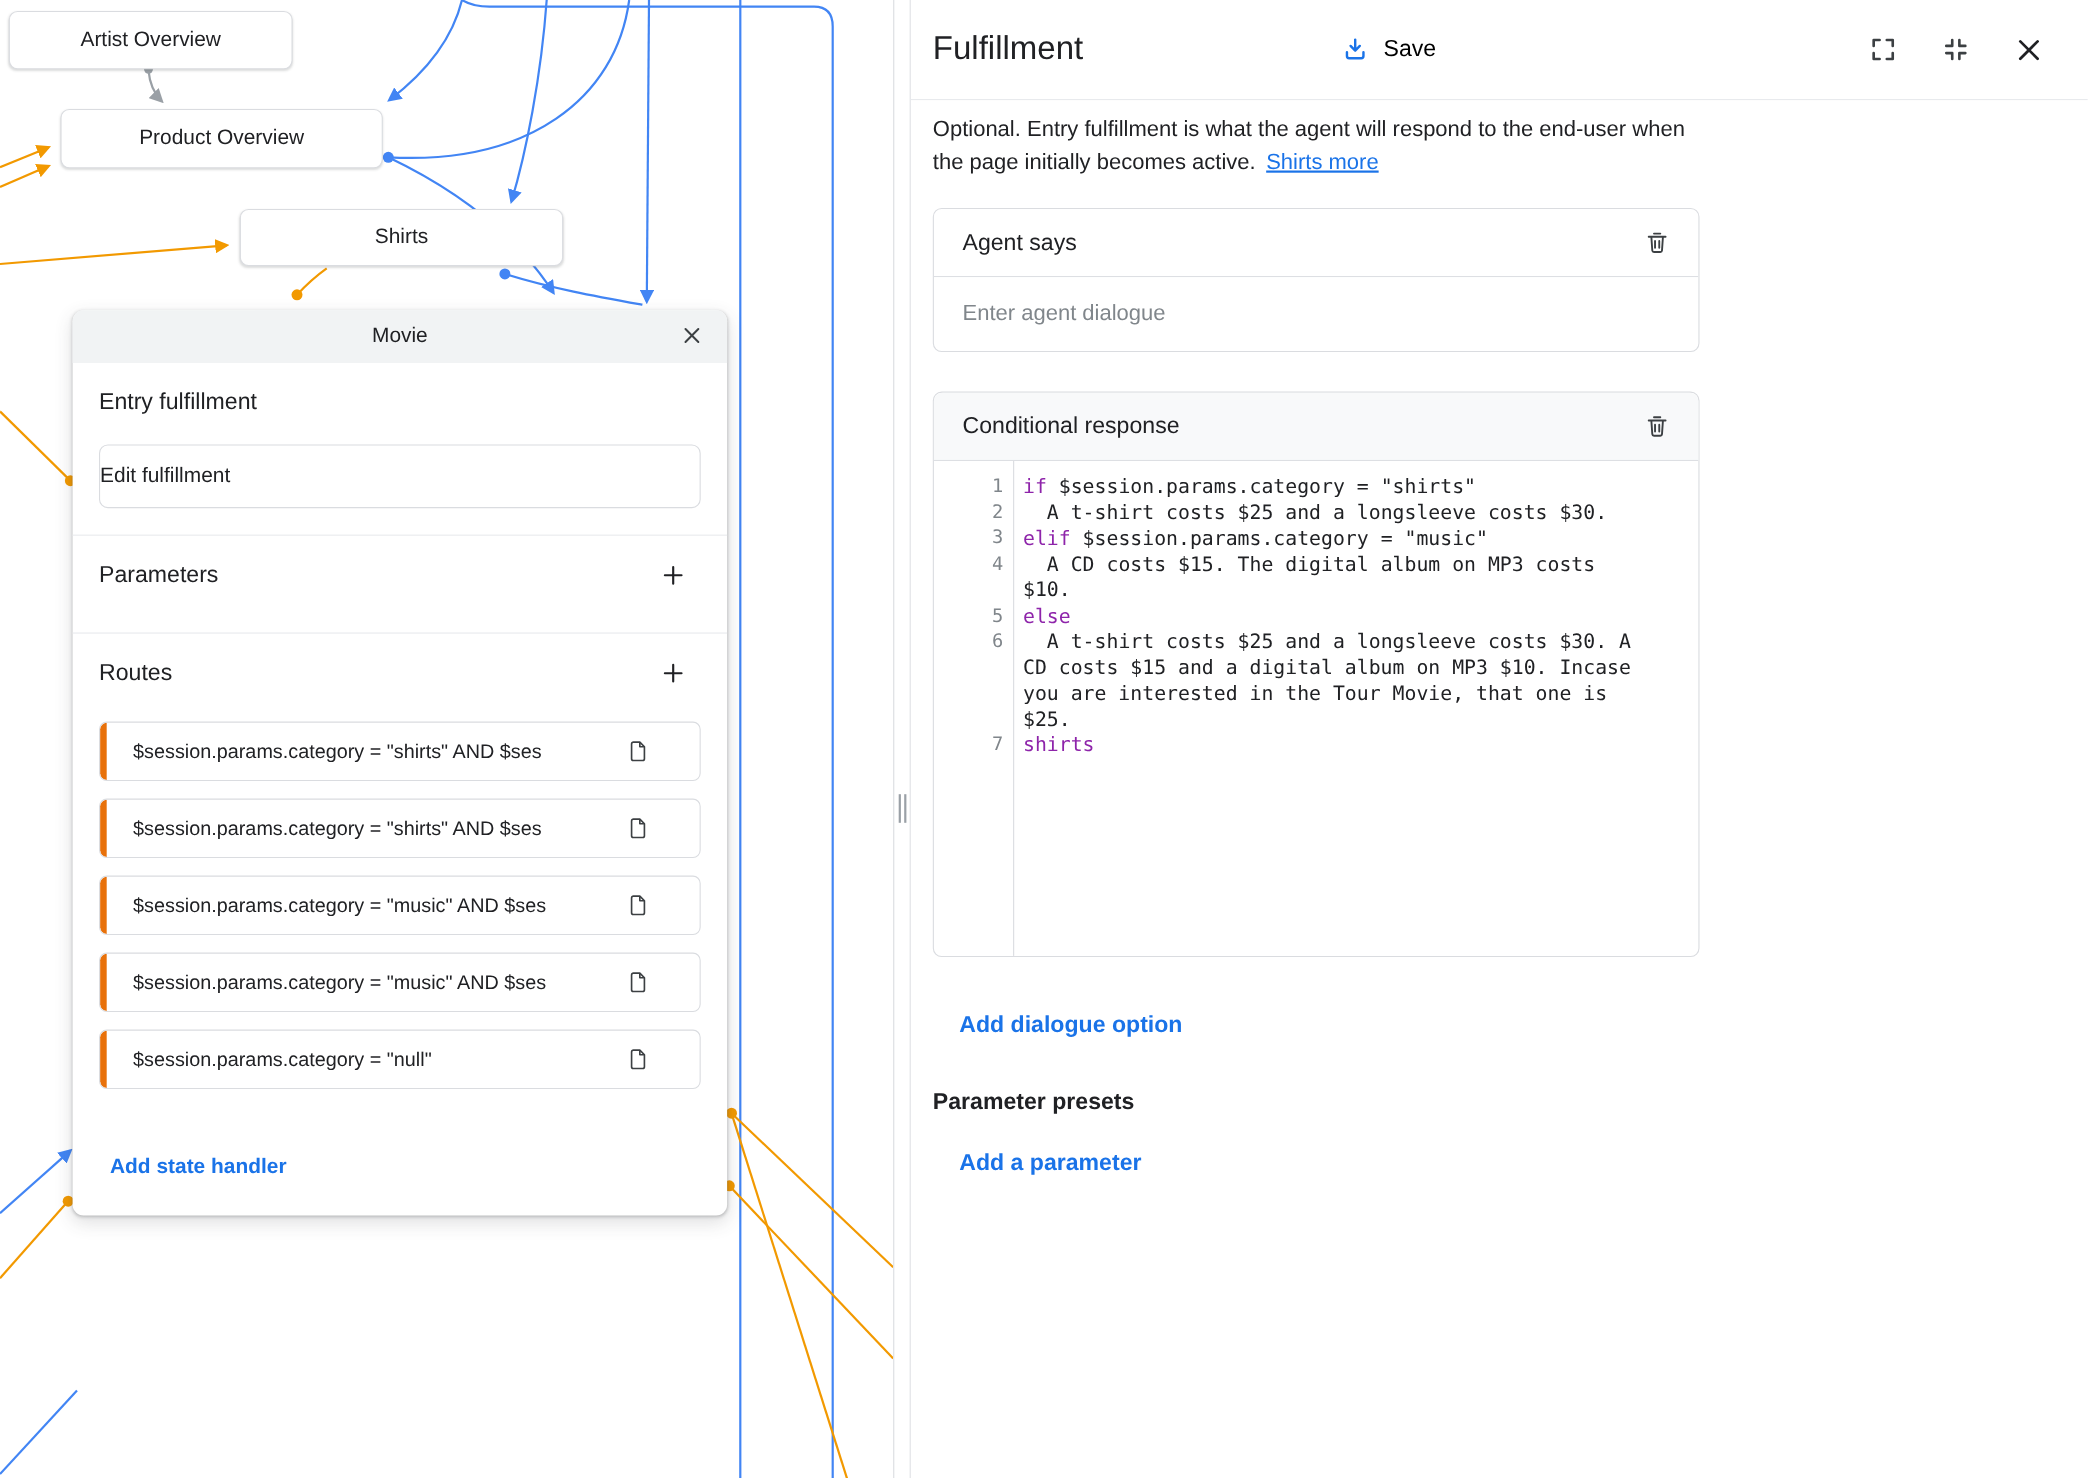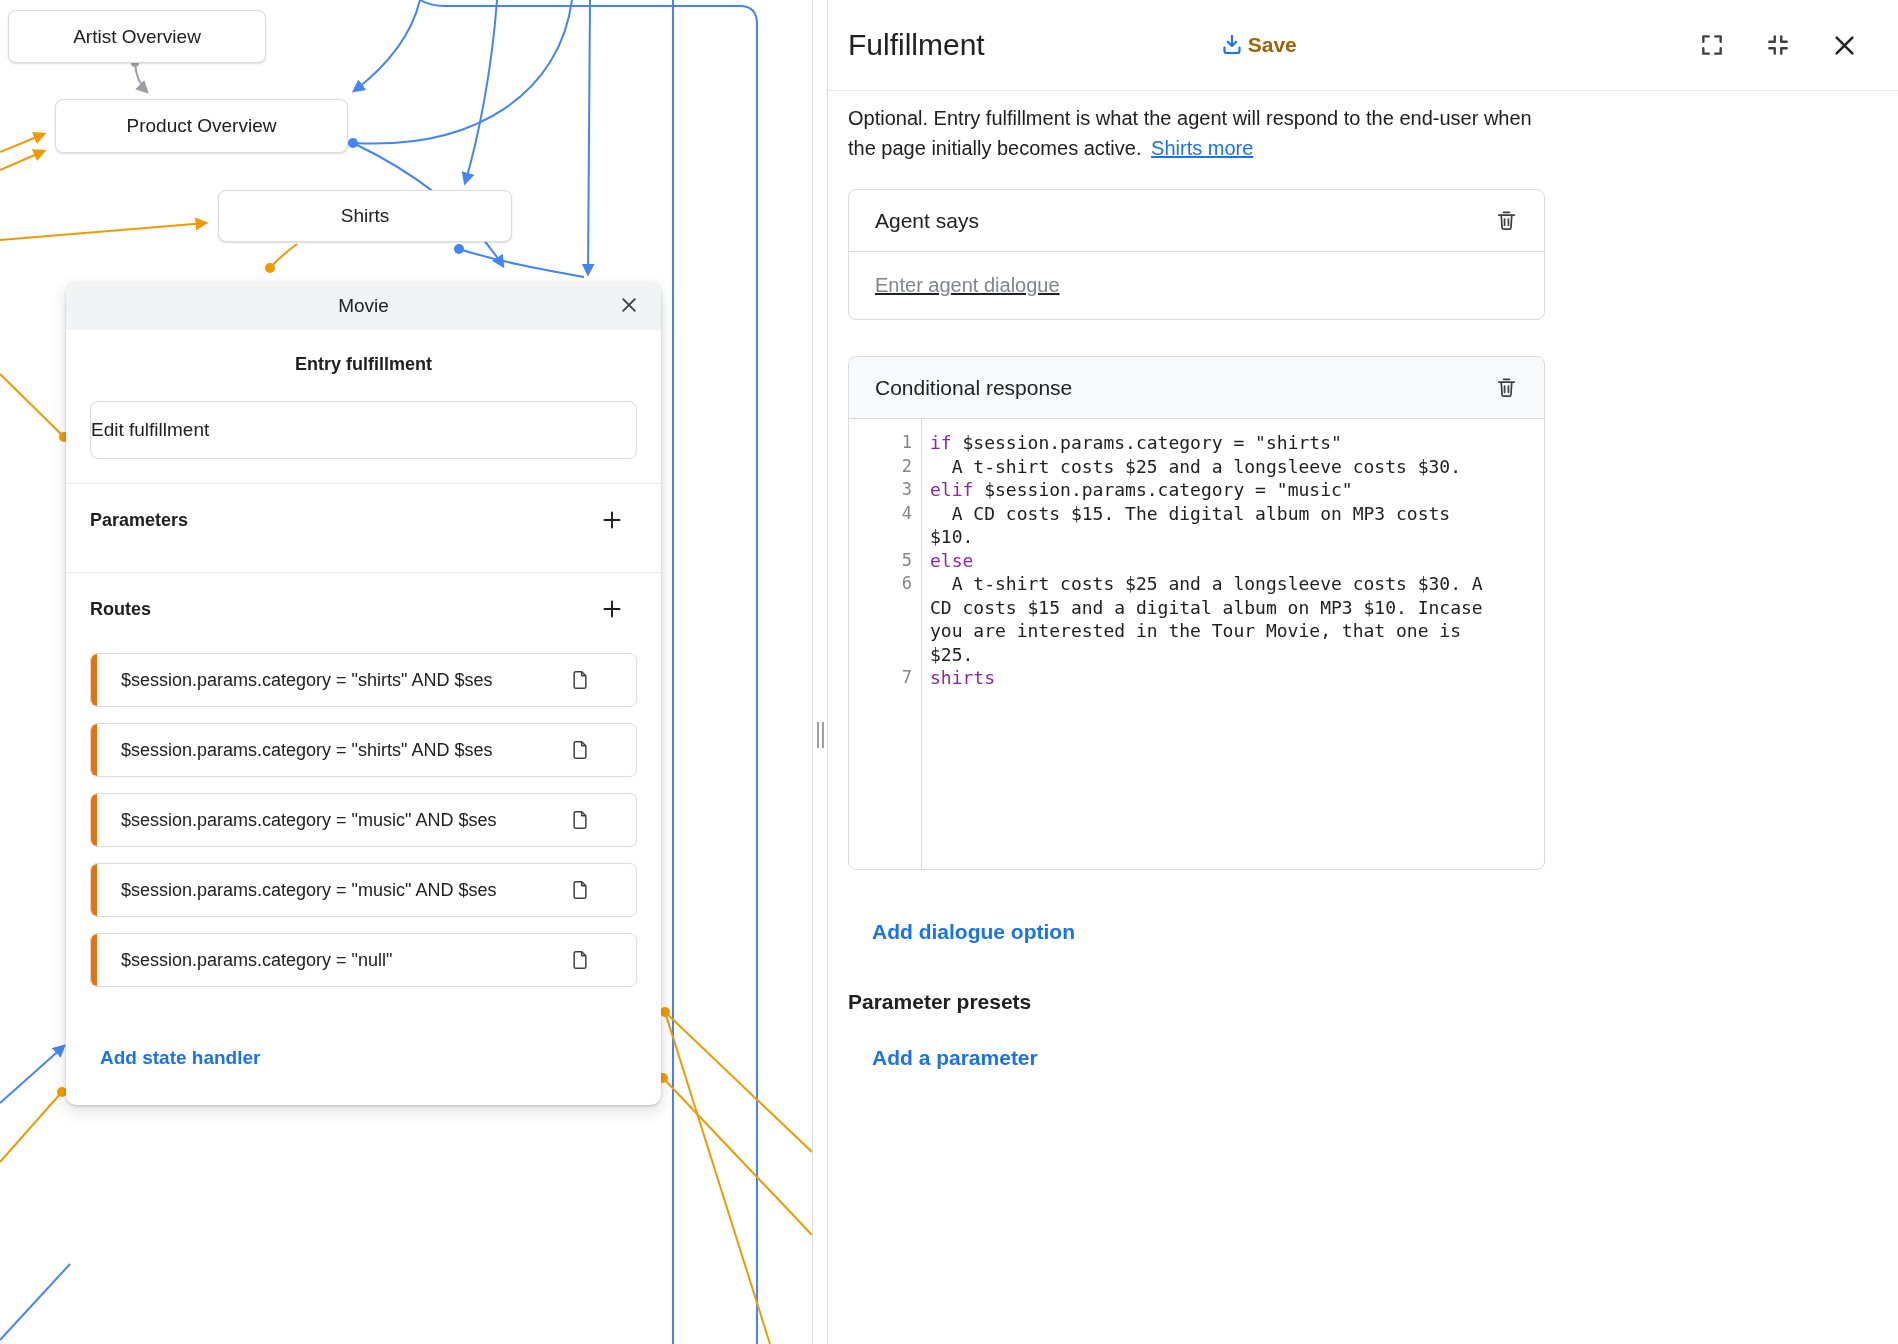--- a/index.html
+++ b/index.html
@@ -32,21 +32,21 @@
     background: #fff; border-radius: 10px;
     box-shadow: 0 1px 3px rgba(60,64,67,.28), 0 6px 16px rgba(60,64,67,.16);
   }
   .price-header {
     height: 48px; background: #f1f3f4; border-radius: 10px 10px 0 0;
     display: flex; align-items: center; justify-content: center; position: relative;
     font-size: 19px; font-weight: 500;
   }
   .price-close { position: absolute; right: 22px; top: 13px; display: flex; }
   .price-body { padding: 24px 24px 0; }
-  .sec-heading { font-size: 18px; font-weight: 700; color: #202124; text-align: center; }
+  .sec-heading { font-size: 21px; font-weight: 400; color: #202124; }
   .edit-box {
     margin-top: 26px; height: 58px; border: 1px solid #dadce0; border-radius: 8px;
     display: flex; align-items: center; font-size: 19px; cursor: pointer;
   }
   .hr { height: 1px; background: #e8eaed; margin: 24px -24px 0; }
   .sec-row { display: flex; align-items: center; justify-content: space-between; height: 56px; margin-top: 8px; padding-right: 12px; }
   .plus-btn { display: flex; align-items: center; }
   .routes { margin-top: 16px; }
   .route {
     position: relative; height: 54px; border: 1px solid #dadce0; border-radius: 7px;
@@ -70,40 +70,40 @@
   .grip { position: absolute; top: 722px; left: 4px; width: 7px; height: 26px;
     border-left: 2px solid #9aa0a6; border-right: 2px solid #9aa0a6; }
 
   
   .panel { position: absolute; left: 828px; top: 0; width: 1070px; height: 1344px; background: #fff; }
   .panel-header {
     height: 91px; display: flex; align-items: center; padding: 0 40px 0 20px;
     border-bottom: 1px solid #e8eaed;
   }
   .panel-title { font-size: 30px; font-weight: 500; color: #202124; }
-  .save-btn { display: flex; align-items: center; gap: 4px; margin-left: 235px;
-    color: #a16207; font-size: 21px; font-weight: 700; }
+  .save-btn { display: flex; align-items: center; gap: 14px; margin-left: 235px;
+    color: #000000; font-size: 21px; font-weight: 400; }
   .spacer { flex: 1; }
   .win-btn { display: flex; align-items: center; margin-left: 40px; }
 
   .panel-body { padding: 0 0 0 20px; }
   .desc { width: 695px; margin-top: 12px; font-size: 20px; line-height: 30px; color: #202124; }
   .desc .learn-more { color: #1a73e8; font-weight: 400; text-decoration: underline; margin-left: 4px; }
 
   .card { width: 697px; border: 1px solid #dadce0; border-radius: 8px; background: #fff; }
   .card.agent { margin-top: 26px; }
   .card.cond  { margin-top: 36px; }
   .card-header {
     height: 62px; display: flex; align-items: center; justify-content: space-between;
     padding: 0 26px; border-bottom: 1px solid #dadce0; font-size: 21px; color: #202124;
     border-radius: 8px 8px 0 0;
   }
   .card-header.gray { background: #f8f9fa; }
   .trash { display: flex; }
-  .card-body { height: 67px; display: flex; align-items: center; padding: 0 26px; text-decoration: underline; }
+  .card-body { height: 67px; display: flex; align-items: center; padding: 0 26px; }
   .card-body input {
     width: 100%; border: none; outline: none; font-size: 20px; color: #202124;
     font-family: "Liberation Sans", sans-serif;
   }
   .card-body input::placeholder { color: #80868b; }
 
   .editor { position: relative; height: 450px; overflow: hidden; padding-top: 12px; border-radius: 0 0 8px 8px; }
   .editor::before { content: ""; position: absolute; left: 72px; top: 0; bottom: 0; width: 1px; background: #dadce0; }
   .code-row { display: flex; align-items: flex-start; }
   .ln {

